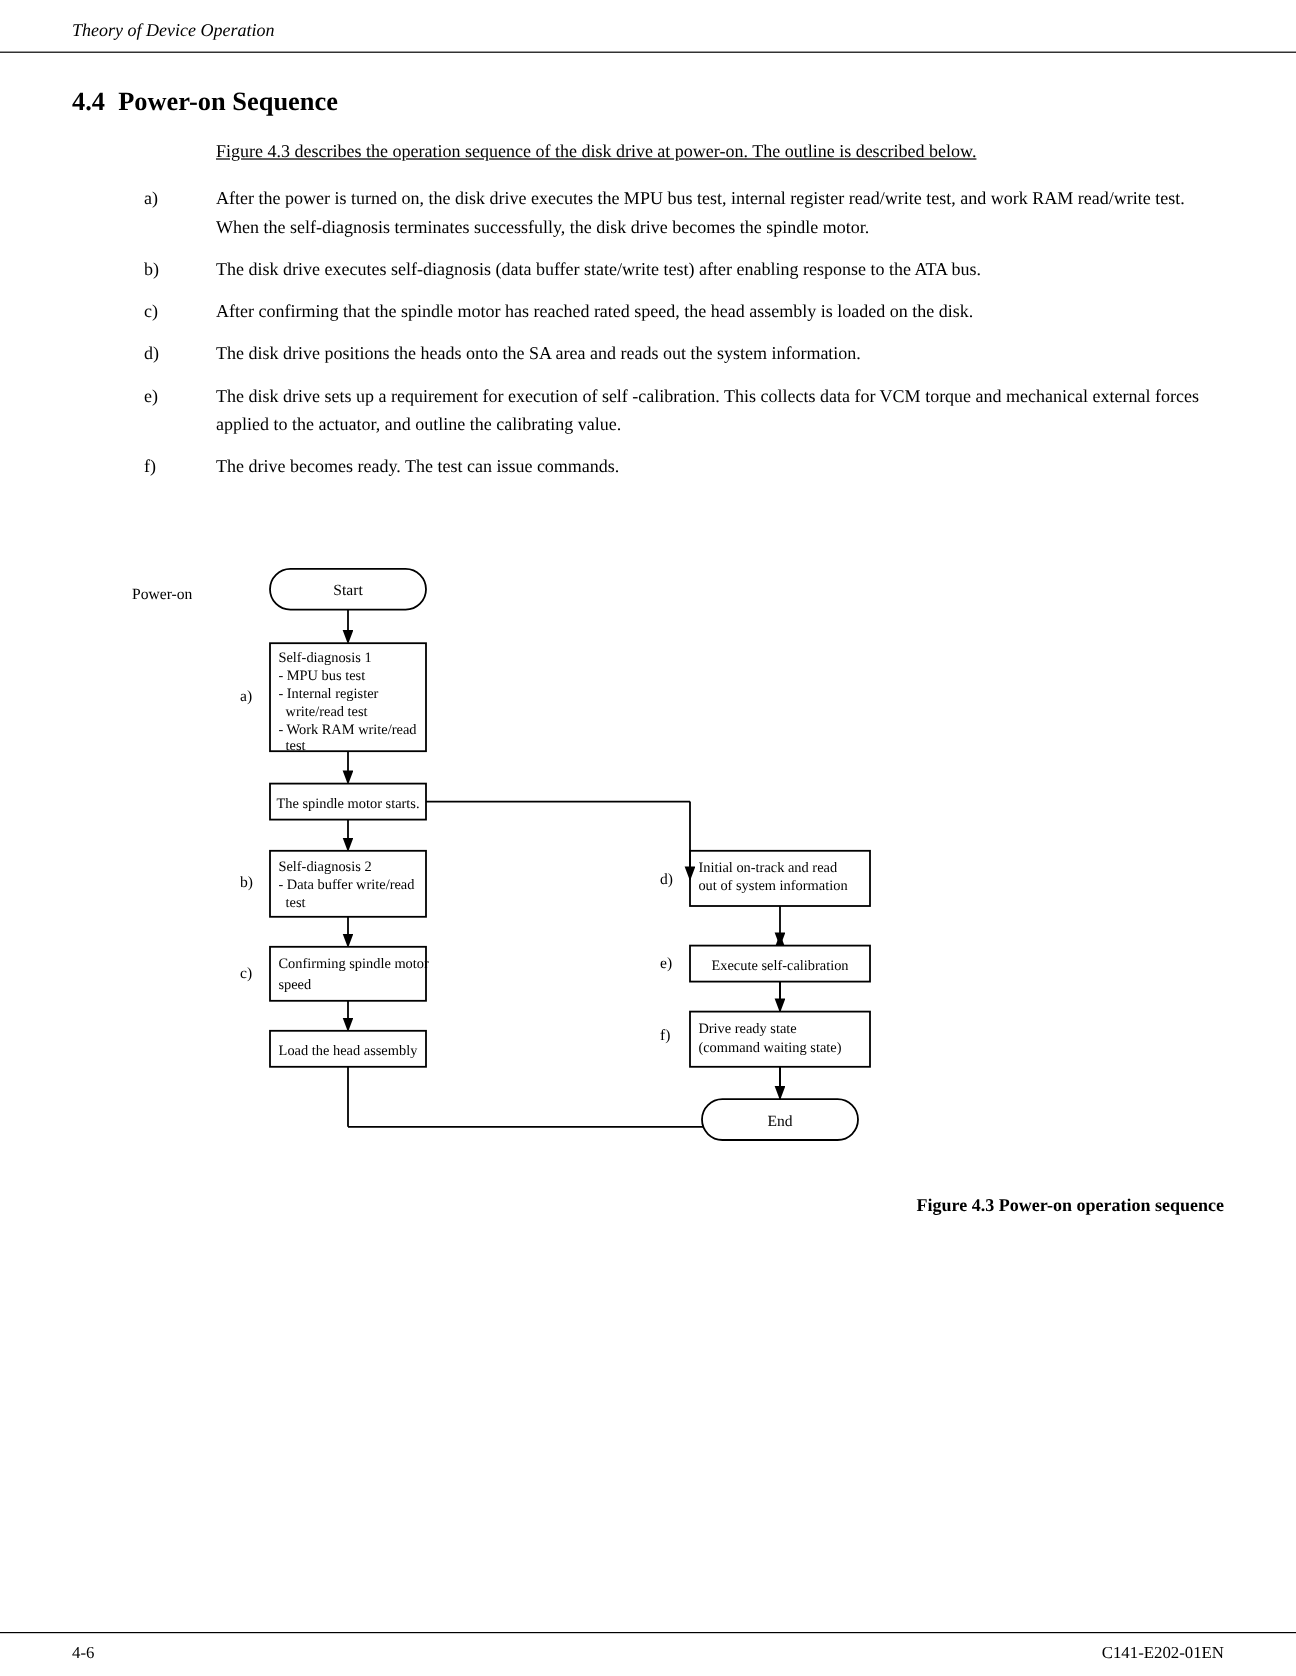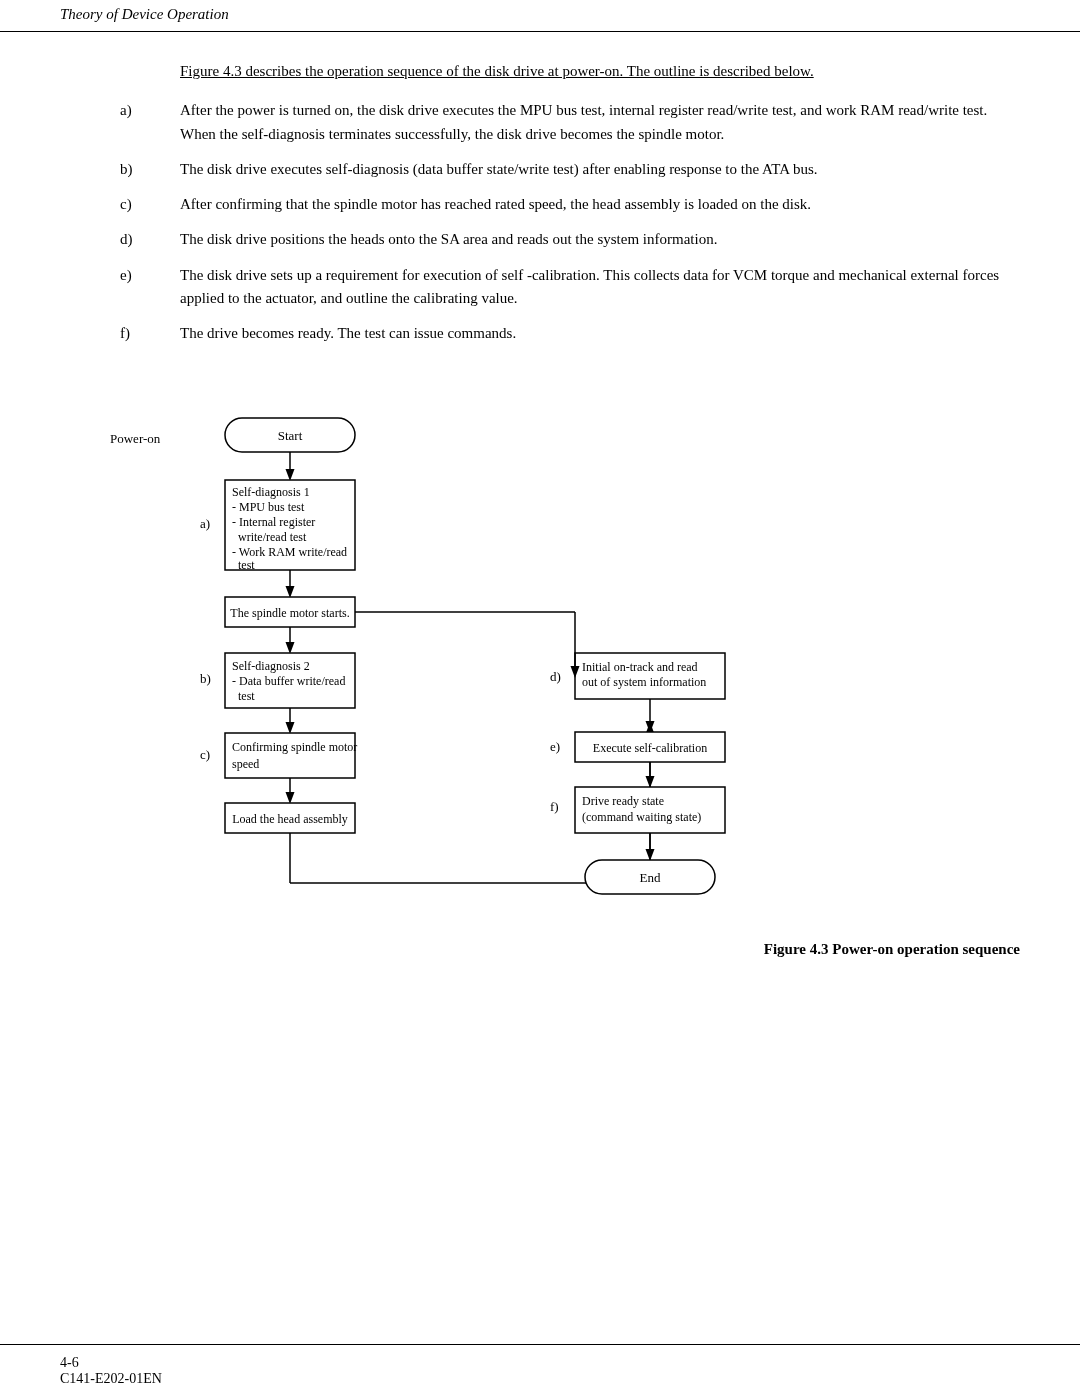--- a/index.html
+++ b/index.html
@@ -13,21 +13,21 @@
       position: relative;
     }
     .page {
       width: 1080px;
       min-height: 1397px;
       padding: 0;
       position: relative;
       background: #fff;
     }
     .header {
-      padding: 6px 60px 8px 60px;
+      padding: 18px 60px 8px 60px;
       border-bottom: 1.5px solid #000;
       margin-bottom: 0;
     }
     .header-text {
       font-style: italic;
       font-size: 15px;
     }
     .content {
       padding: 28px 60px 60px 60px;
     }
@@ -80,31 +80,33 @@
     .footer {
       position: absolute;
       bottom: 0;
       left: 0;
       right: 0;
       border-top: 1.5px solid #000;
       padding: 10px 60px;
       display: flex;
       justify-content: space-between;
       font-size: 14px;
-      flex-direction: column;
     }
   </style>
 </head>
 <body>
 
 <div class="page">
   <div class="header">
     <span class="header-text">Theory of Device Operation</span>
   </div>
   <div class="content">
+    <div class="section-title">
+      <span>4.4</span>&nbsp;&nbsp;<span>Power-on Sequence</span>
+    </div>
     <div class="intro-para">
       <span>Figure 4.3 describes the operation sequence of the disk drive at power-on.  The outline is described below.</span>
     </div>
     <div class="list-item">
       <span class="list-label">a)</span>
       <span class="list-text">After the power is turned on, the disk drive executes the MPU bus test, internal register read/write test, and work RAM read/write test.  When the self-diagnosis terminates successfully, the disk drive becomes the spindle motor.</span>
     </div>
     <div class="list-item">
       <span class="list-label">b)</span>
       <span class="list-text">The disk drive executes self-diagnosis (data buffer state/write test) after enabling response to the ATA bus.</span>

